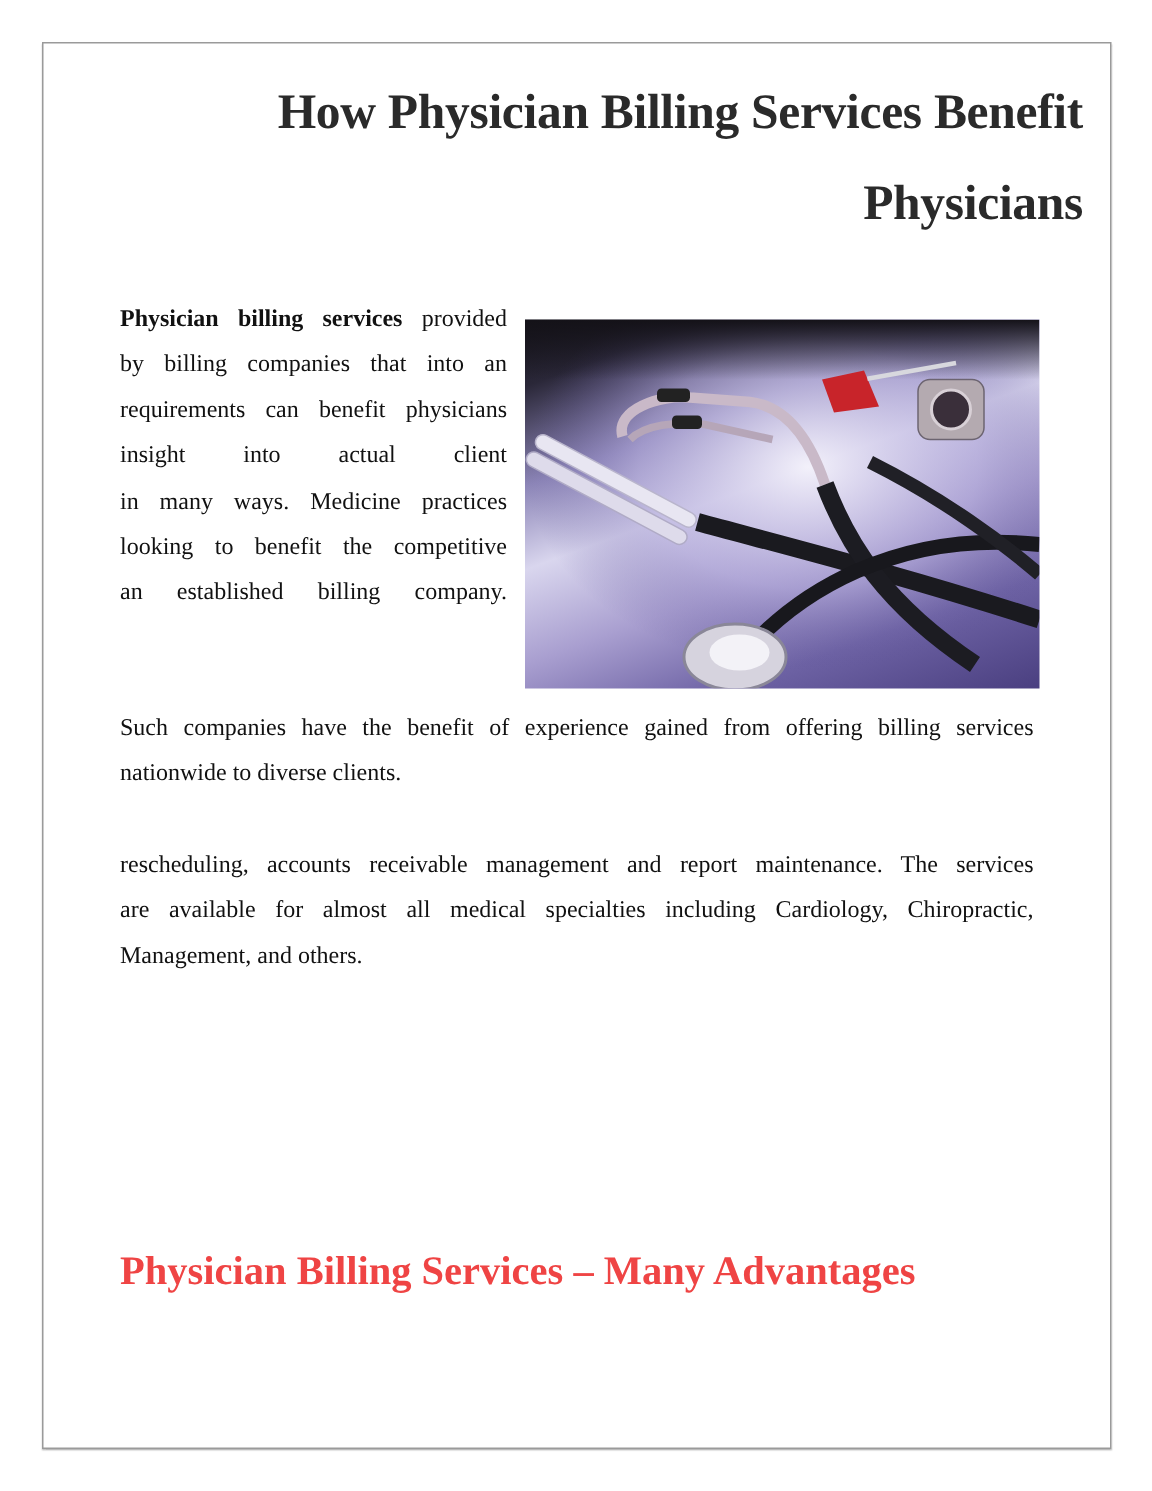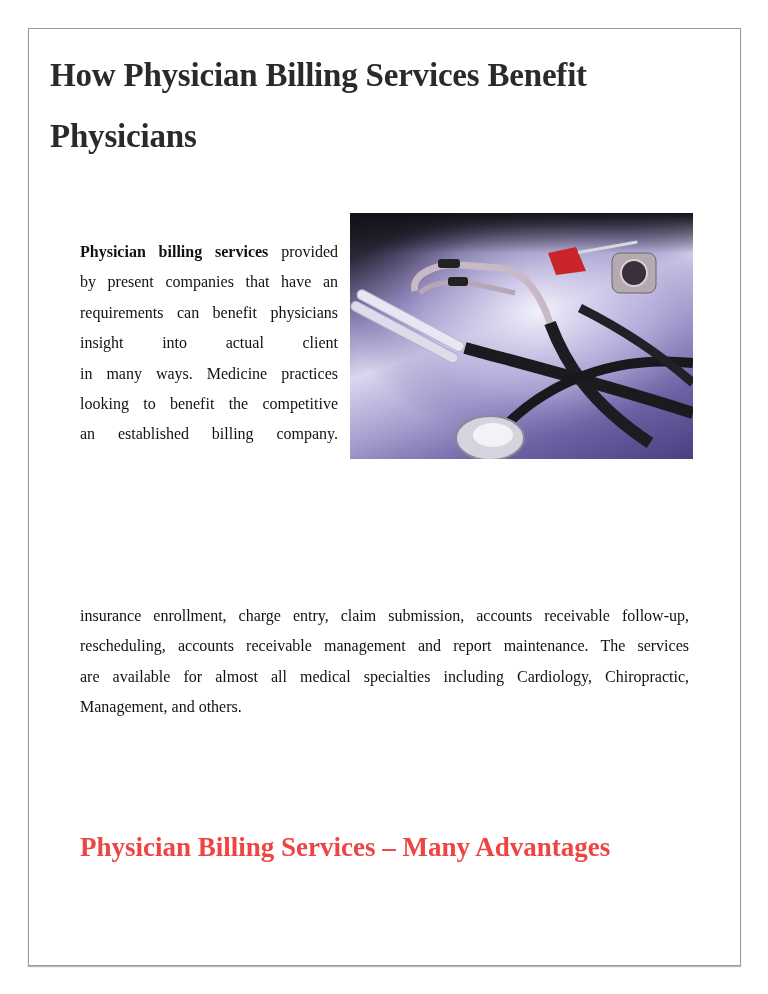--- a/index.html
+++ b/index.html
@@ -3,26 +3,26 @@
 <meta charset="utf-8">
 <style>
   html, body { margin: 0; padding: 0; background: #ffffff; }
   body { width: 768px; height: 994px; position: relative; overflow: hidden; }
   .page {
     position: absolute; left: 28px; top: 28px; width: 711px; height: 936px;
     border: 1px solid #9a9a9a; box-shadow: 0 1px 1px #bbbbbb; background: #fff;
   }
   .serif { font-family: "Liberation Serif", "DejaVu Serif", serif; color: #111; }
   .title {
-    position: absolute; left: 50px; width: 672px; text-align: left;
+    position: absolute; left: 50px; width: 672px; text-align: right;
     font-size: 33px; font-weight: bold; color: #2a2a2a; letter-spacing: -0.2px;
   }
   .title.l1 { top: 57px; }
   .title.l2 { top: 118px; }
-  .text { font-size: 16px; line-height: 30.4px; margin-top: 39px; }
+  .text { font-size: 16px; line-height: 30.4px; }
   .left-col {
     position: absolute; left: 80px; top: 198px; width: 258px;
     text-align: justify; text-align-last: justify;
   }
   .left-col .line { display: block; height: 30.4px; white-space: nowrap; text-align: justify; text-align-last: justify; }
   .full {
     position: absolute; left: 80px; width: 609px; text-align: justify;
   }
   .full .line { display: block; height: 30.4px; white-space: nowrap; text-align: justify; text-align-last: justify; }
   .full .line.last { text-align-last: left; }
@@ -38,29 +38,31 @@
 </head>
 <body>
 
 <div class="page"></div>
 
 <div class="title serif l1">How Physician Billing Services Benefit</div>
 <div class="title serif l2">Physicians</div>
 
 <div class="left-col serif text">
   <span class="line"><b>Physician billing services</b><span> provided</span></span>
-  <span class="line">by present companies that have an</span>
+  <span class="line">by billing companies that into an</span>
   <span class="line">requirements can benefit physicians</span>
   <span class="line">insight into actual client</span>
   <span class="line">in many ways. Medicine practices</span>
   <span class="line">looking to benefit the competitive</span>
   <span class="line">an established billing company.</span>
 </div>
 
 <div class="full serif text" style="top:471px;">
+  <span class="line">Such companies have the benefit of experience gained from offering billing services</span>
+  <span class="line last">nationwide to diverse clients.</span>
 </div>
 
 <div class="photo" title="Stethoscope, reflex hammer, wristwatch and test tubes on a purple surface">
   <svg width="343" height="246" viewBox="0 0 343 246">
     <defs>
       <radialGradient id="glow" cx="55%" cy="40%" r="55%">
         <stop offset="0%" stop-color="#f4f2fb" stop-opacity="0.95"></stop>
         <stop offset="60%" stop-color="#b3aadb" stop-opacity="0.5"></stop>
         <stop offset="100%" stop-color="#5a4e95" stop-opacity="0"></stop>
       </radialGradient>
@@ -92,19 +94,18 @@
 
     <path d="M198 40 L 226 34 L 236 58 L 206 62 Z" fill="#c8242a"></path>
     <rect x="228" y="38" width="60" height="3" fill="#d8d8de" transform="rotate(-10 228 38)"></rect>
 
     <rect x="262" y="40" width="44" height="40" rx="8" fill="#b4aab0" stroke="#6c6470"></rect>
     <circle cx="284" cy="60" r="13" fill="#3a2f3a" stroke="#d8d0d6" stroke-width="2"></circle>
   </svg>
 </div>
 
 <div class="full serif text" style="top:562px;">
-  <span class="line">insurance enrollment, charge entry, claim submission, accounts receivable follow-up,</span>
   <span class="line">rescheduling, accounts receivable management and report maintenance. The services</span>
   <span class="line">are available for almost all medical specialties including Cardiology, Chiropractic,</span>
   <span class="line last">Management, and others.</span>
 </div>
 
 <div class="h2 serif">Physician Billing Services – Many Advantages</div>
 
 </body></html>

